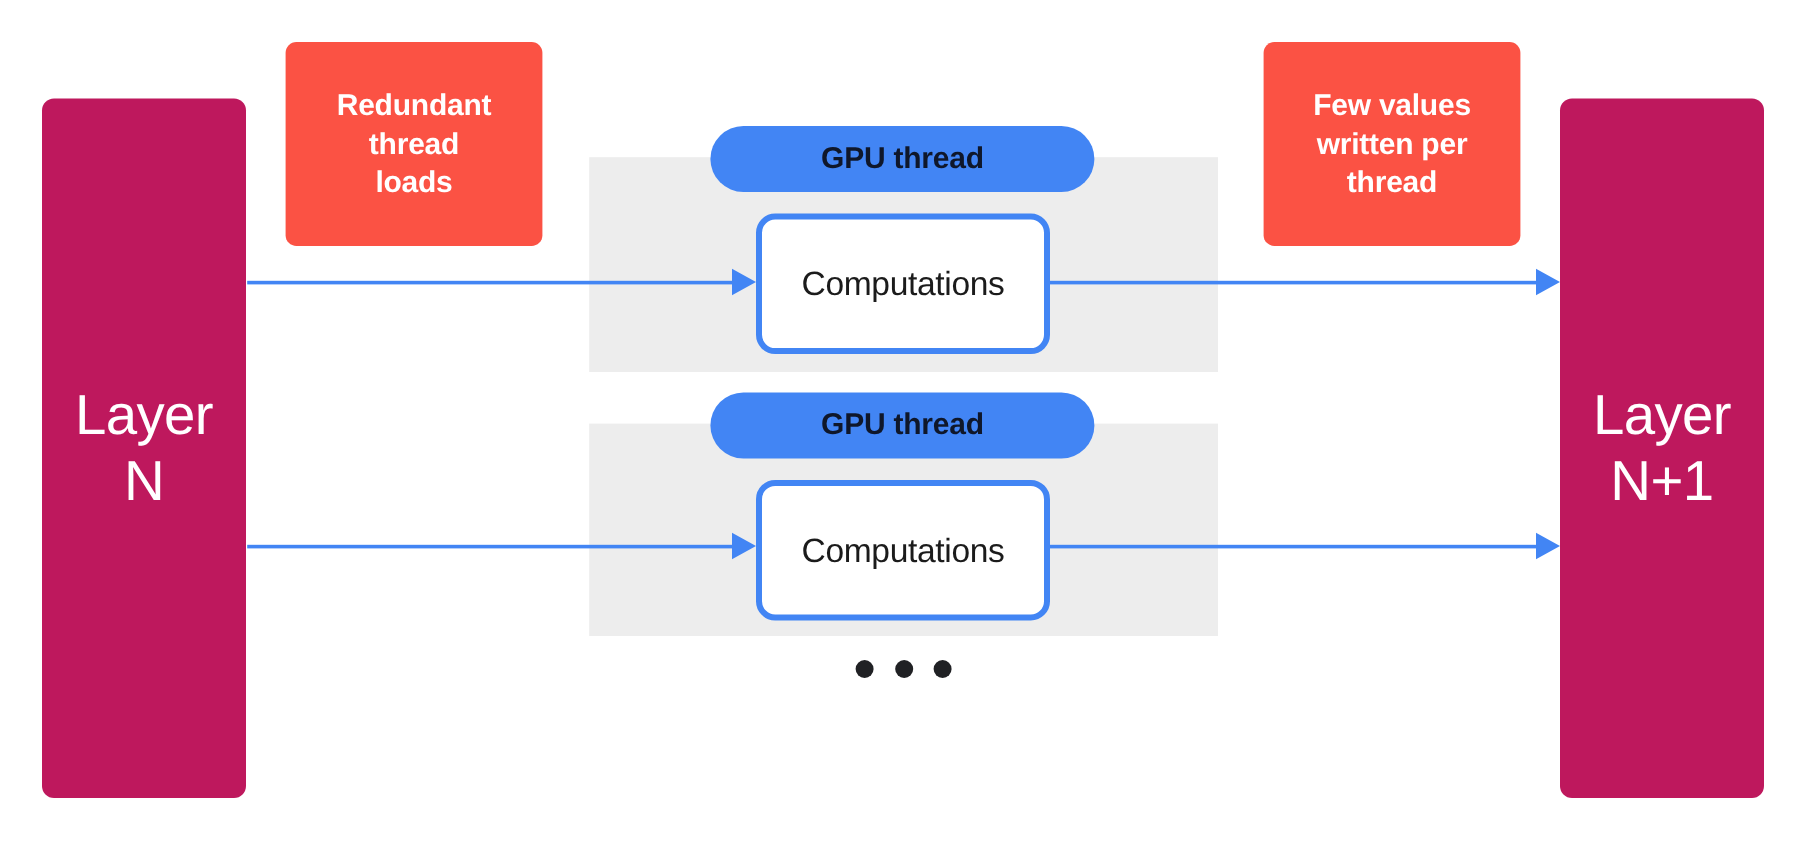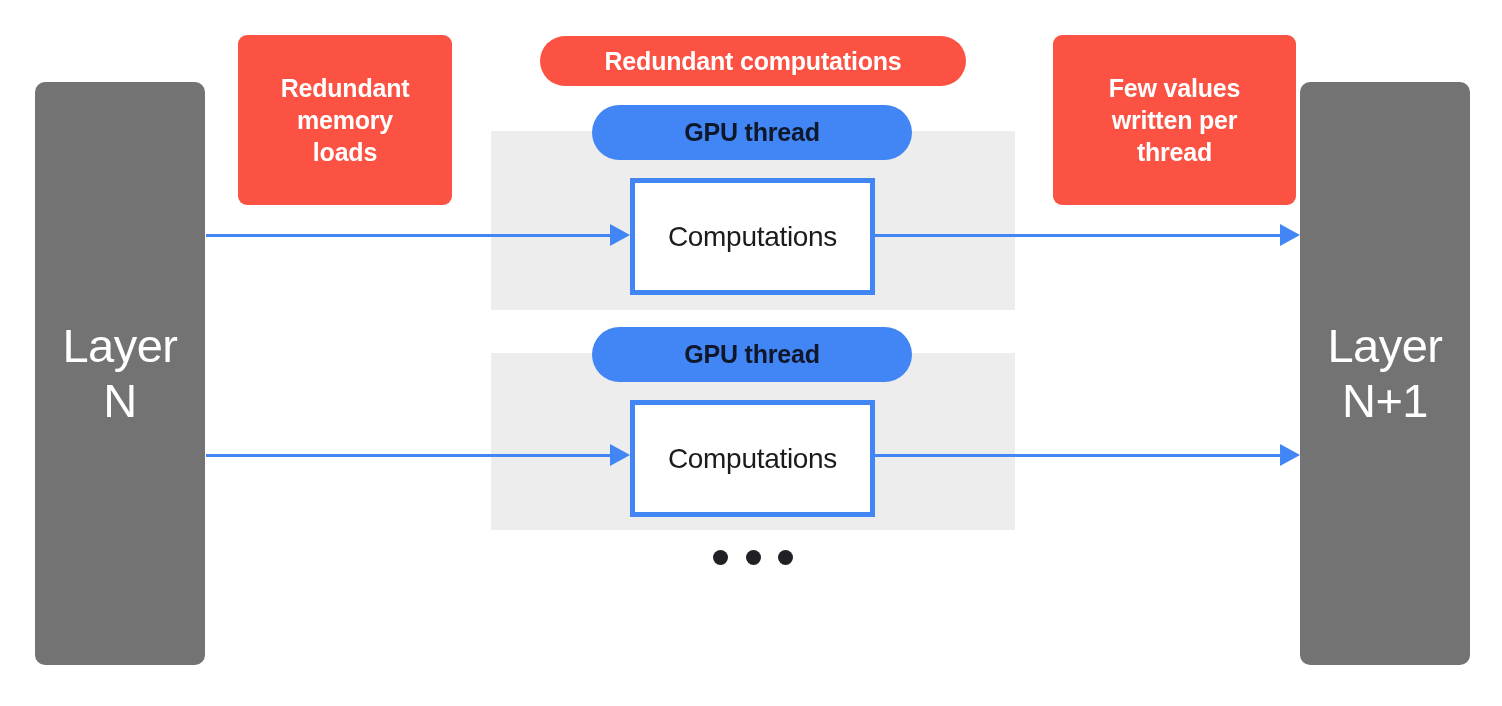--- a/index.html
+++ b/index.html
@@ -15,21 +15,21 @@
     position: relative;
     width: 1502px;
     height: 706px;
     background: #ffffff;
     overflow: hidden;
   }
 
   
   .layer-block {
     position: absolute;
-    background: #737373;
+    background: #be185d;
     border-radius: 10px;
     display: flex;
     align-items: center;
     justify-content: center;
     text-align: center;
     color: #ffffff;
     font-size: 47px;
     font-weight: 400;
     line-height: 1.15;
     letter-spacing: -0.5px;
@@ -50,21 +50,21 @@
     color: #ffffff;
     font-size: 25px;
     font-weight: bold;
     line-height: 1.28;
     letter-spacing: -0.2px;
     white-space: pre-line;
     padding: 0 10px;
     box-sizing: border-box;
   }
   #callout-memory { left: 238px;  top: 35px; width: 214px; height: 170px; }
-  #callout-write  { left: 1053px; top: 35px; width: 243px; height: 170px; }
+  #callout-write  { left: 1053px; top: 35px; width: 214px; height: 170px; }
 
   
   #callout-redundant-compute {
     position: absolute;
     left: 540px; top: 36px;
     width: 426px; height: 50px;
     background: #FB5244;
     border-radius: 25px;
     display: flex;
     align-items: center;
@@ -105,21 +105,21 @@
   #gpu-pill-2 { top: 327px; }
 
   
   .compute-box {
     position: absolute;
     left: 630px;
     width: 245px;
     height: 117px;
     background: #ffffff;
     border: 5px solid #4285F4;
-    border-radius: 0;
+    border-radius: 16px;
     box-sizing: border-box;
     display: flex;
     align-items: center;
     justify-content: center;
     color: #1b1b1b;
     font-size: 28px;
     font-weight: 400;
     letter-spacing: -0.3px;
   }
   #compute-box-1 { top: 178px; }
@@ -207,24 +207,23 @@
   <div class="flow-line" id="line-out-2"></div>
   <div class="arrow-head" id="arrowhead-out-2"></div>
 
   <div class="gpu-pill" id="gpu-pill-1">GPU thread</div>
   <div class="gpu-pill" id="gpu-pill-2">GPU thread</div>
 
   <div class="compute-box" id="compute-box-1">Computations</div>
   <div class="compute-box" id="compute-box-2">Computations</div>
 
   <div class="callout-box" id="callout-memory">Redundant
-memory
+thread
 loads</div>
 
-  <div id="callout-redundant-compute">Redundant computations</div>
 
   <div class="callout-box" id="callout-write">Few values
 written per
 thread</div>
 
   <div id="ellipsis">
     <span class="dot"></span>
     <span class="dot"></span>
     <span class="dot"></span>
   </div>

